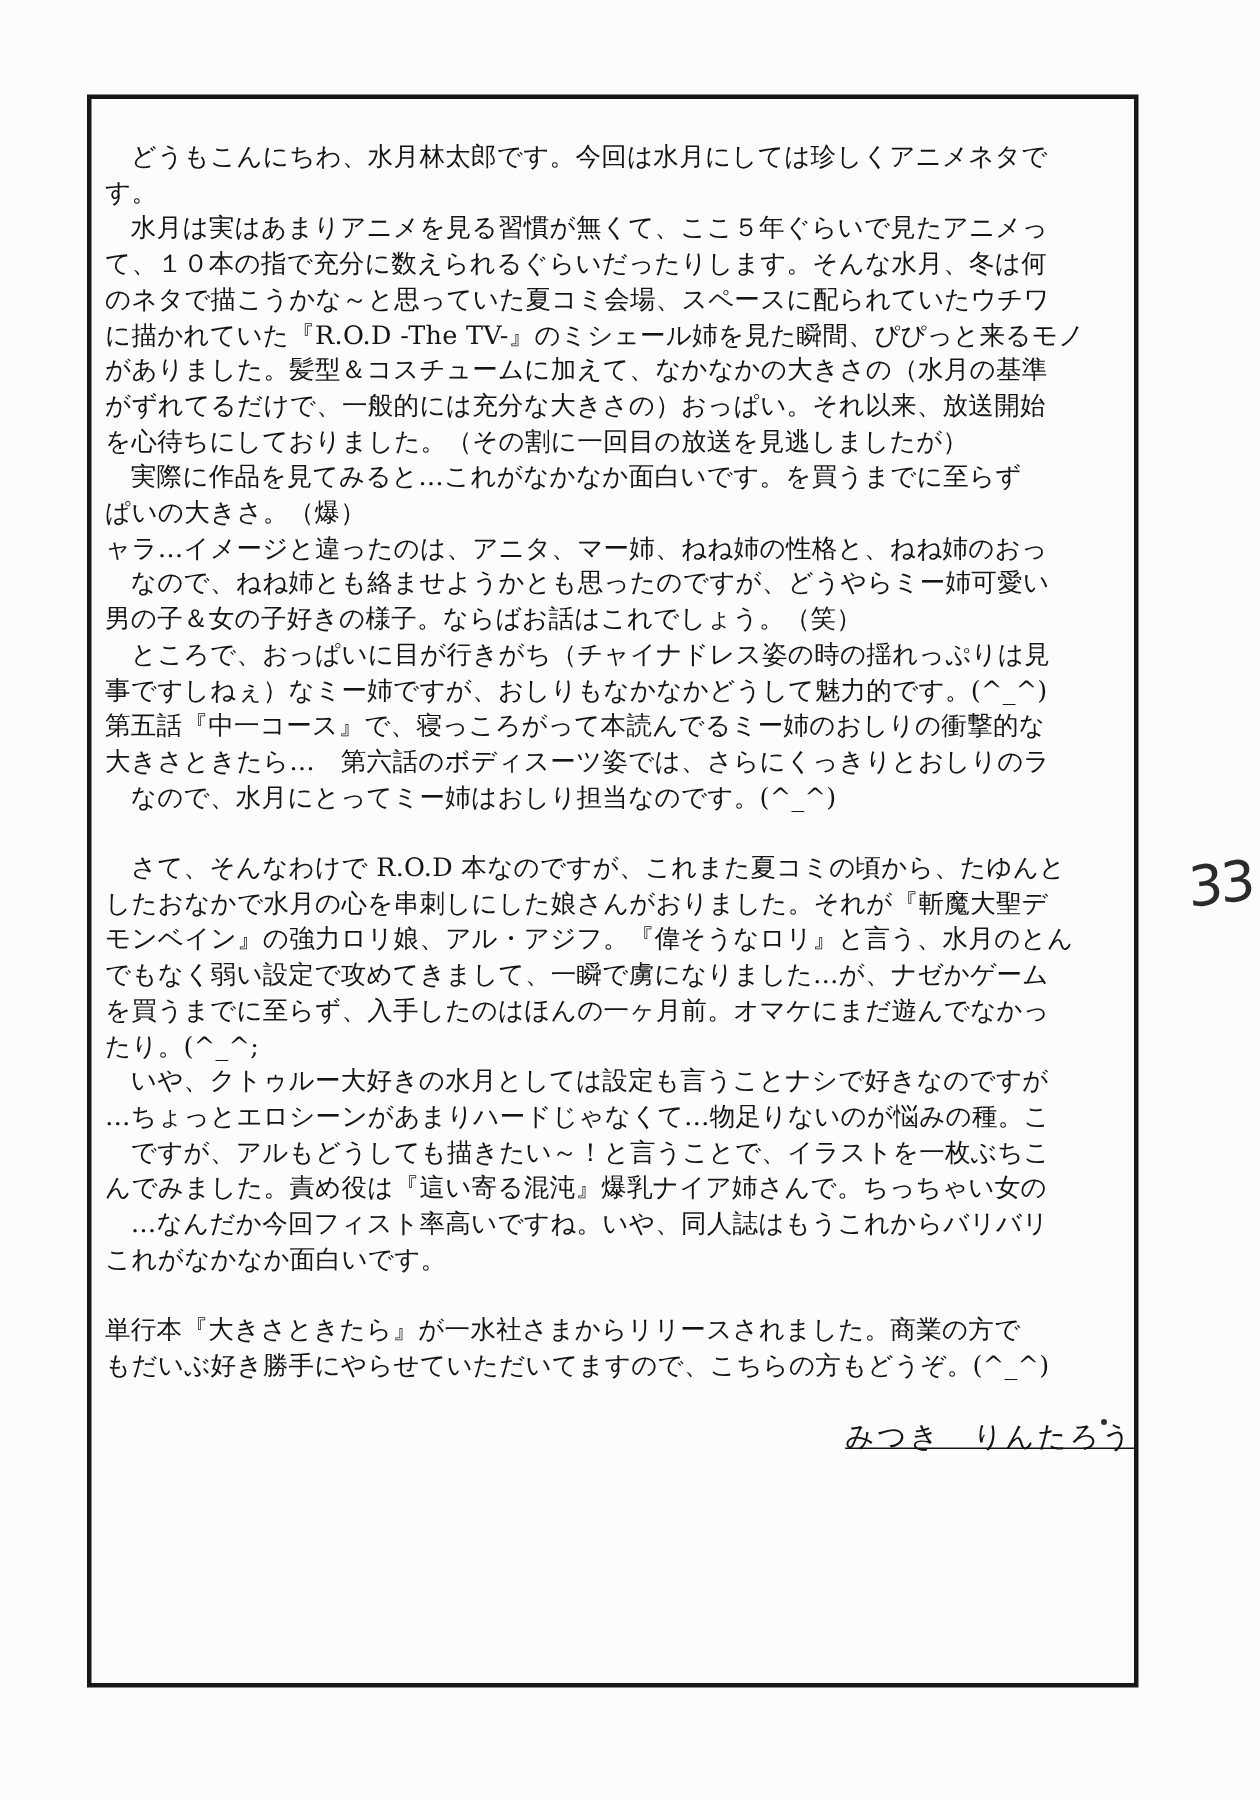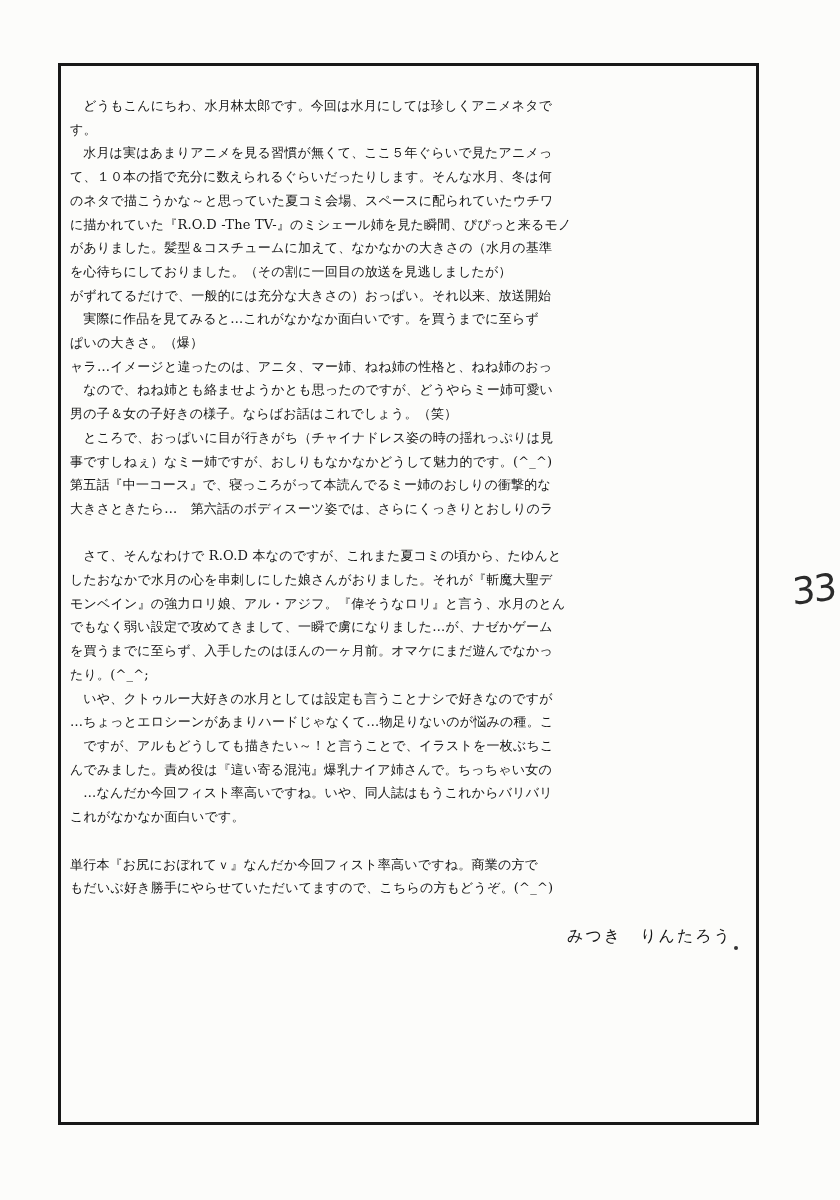--- a/index.html
+++ b/index.html
@@ -25,39 +25,39 @@
     left: 58px;
     top: 63px;
     width: 701px;
     height: 1062px;
     box-sizing: border-box;
     border: 3px solid #181818;
     background: #fcfcfa;
   }
   .body-text {
     margin: 28px 12px 0 9px;
-    font-size: 13px;
+    font-size: 17px;
     line-height: 23.7px;
     letter-spacing: 0.2px;
     color: #151515;
   }
   .line {
     white-space: pre;
     overflow: hidden;
   }
   .line.blank {
     visibility: hidden;
   }
   .signature-line {
     white-space: pre;
     text-align: right;
-    padding-right: 24px;
-    font-size: 16px;
+    font-size: 19px;
     line-height: 23.7px;
     letter-spacing: 2px;
+    text-decoration: underline;
   }
   .page-number {
     position: absolute;
     left: 792px;
     top: 568px;
     font-family: "DejaVu Sans", "Liberation Sans", sans-serif;
     font-size: 37px;
     color: #2b2b2b;
     transform: rotate(-7deg) skewX(-4deg);
     letter-spacing: -2px;
@@ -78,46 +78,47 @@
 <div class="scan-page">
   <div class="text-frame">
     <div class="body-text">
         <div class="line">　どうもこんにちわ、水月林太郎です。今回は水月にしては珍しくアニメネタで</div>
         <div class="line">す。</div>
         <div class="line">　水月は実はあまりアニメを見る習慣が無くて、ここ５年ぐらいで見たアニメっ</div>
         <div class="line">て、１０本の指で充分に数えられるぐらいだったりします。そんな水月、冬は何</div>
         <div class="line">のネタで描こうかな～と思っていた夏コミ会場、スペースに配られていたウチワ</div>
         <div class="line">に描かれていた『R.O.D -The TV-』のミシェール姉を見た瞬間、ぴぴっと来るモノ</div>
         <div class="line">がありました。髪型＆コスチュームに加えて、なかなかの大きさの（水月の基準</div>
+        <div class="line">がずれてるだけで、一般的には充分な大きさの）おっぱい。それ以来、放送開始</div>
         <div class="line">を心待ちにしておりました。（その割に一回目の放送を見逃しましたが）</div>
-        <div class="line">がずれてるだけで、一般的には充分な大きさの）おっぱい。それ以来、放送開始</div>
         <div class="line">　実際に作品を見てみると…これがなかなか面白いです。を買うまでに至らず</div>
         <div class="line">ぱいの大きさ。（爆）</div>
         <div class="line">ャラ…イメージと違ったのは、アニタ、マー姉、ねね姉の性格と、ねね姉のおっ</div>
         <div class="line">　なので、ねね姉とも絡ませようかとも思ったのですが、どうやらミー姉可愛い</div>
         <div class="line">男の子＆女の子好きの様子。ならばお話はこれでしょう。（笑）</div>
         <div class="line">　ところで、おっぱいに目が行きがち（チャイナドレス姿の時の揺れっぷりは見</div>
         <div class="line">事ですしねぇ）なミー姉ですが、おしりもなかなかどうして魅力的です。(^_^)</div>
         <div class="line">第五話『中一コース』で、寝っころがって本読んでるミー姉のおしりの衝撃的な</div>
         <div class="line">大きさときたら…　第六話のボディスーツ姿では、さらにくっきりとおしりのラ</div>
+        <div class="line">　なので、水月にとってミー姉はおしり担当なのです。(^_^)</div>
         <div class="line blank">&nbsp;</div>
         <div class="line">　さて、そんなわけで R.O.D 本なのですが、これまた夏コミの頃から、たゆんと</div>
         <div class="line">したおなかで水月の心を串刺しにした娘さんがおりました。それが『斬魔大聖デ</div>
         <div class="line">モンベイン』の強力ロリ娘、アル・アジフ。『偉そうなロリ』と言う、水月のとん</div>
         <div class="line">でもなく弱い設定で攻めてきまして、一瞬で虜になりました…が、ナゼかゲーム</div>
         <div class="line">を買うまでに至らず、入手したのはほんの一ヶ月前。オマケにまだ遊んでなかっ</div>
         <div class="line">たり。(^_^;</div>
         <div class="line">　いや、クトゥルー大好きの水月としては設定も言うことナシで好きなのですが</div>
         <div class="line">…ちょっとエロシーンがあまりハードじゃなくて…物足りないのが悩みの種。こ</div>
         <div class="line">　ですが、アルもどうしても描きたい～！と言うことで、イラストを一枚ぶちこ</div>
         <div class="line">んでみました。責め役は『這い寄る混沌』爆乳ナイア姉さんで。ちっちゃい女の</div>
         <div class="line">　…なんだか今回フィスト率高いですね。いや、同人誌はもうこれからバリバリ</div>
         <div class="line">これがなかなか面白いです。</div>
         <div class="line blank">&nbsp;</div>
-        <div class="line">単行本『お尻におぼれてｖ』なんだか今回フィスト率高いですね。商業の方で</div>
+        <div class="line">単行本『大きさときたら』が一水社さまからリリースされました。商業の方で</div>
         <div class="line">もだいぶ好き勝手にやらせていただいてますので、こちらの方もどうぞ。(^_^)</div>
         <div class="line blank">&nbsp;</div>
       </div>
     <div class="signature-line">みつき　りんたろう</div>
   </div>
   <div class="page-number">33</div>
   <div class="ink-speck"></div>
 </div>
 
 </body></html>

